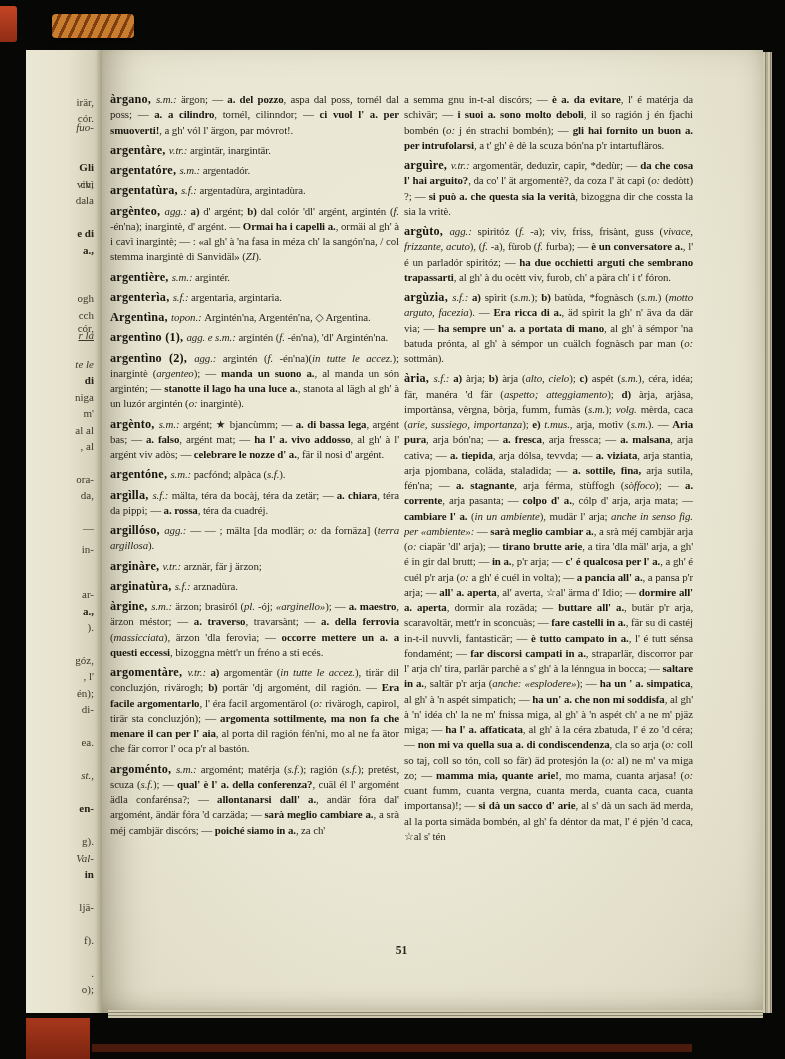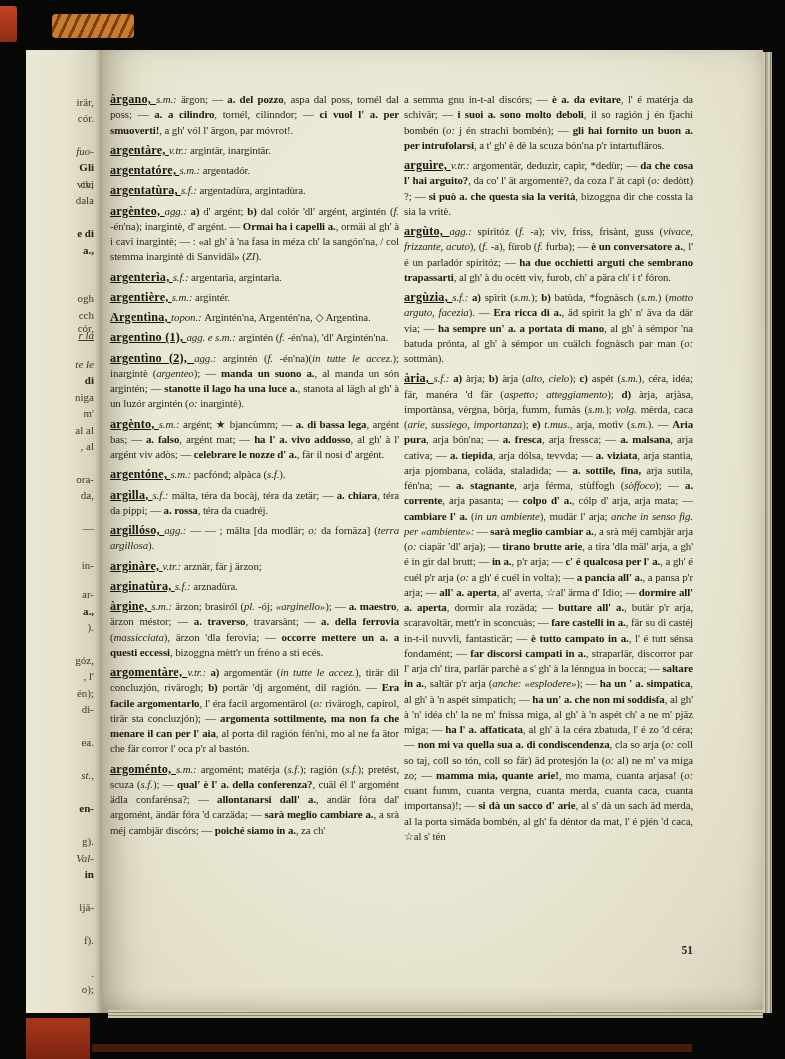--- a/index.html
+++ b/index.html
@@ -27,24 +27,24 @@
     background:linear-gradient(90deg,rgba(0,0,0,0) 0%,rgba(105,95,70,.45) 40%,rgba(80,70,50,.35) 52%,rgba(255,255,245,.35) 64%,rgba(0,0,0,0) 100%);}
   
   .page{position:absolute;left:102px;top:50px;width:661px;height:963px;
     background:radial-gradient(ellipse at 45% 38%,#edead8 0%,#e9e6d3 55%,#e0dcc7 85%,#d3cfb8 100%);
     box-shadow:inset 26px 0 40px -22px rgba(95,85,60,.55), inset -8px -10px 24px -12px rgba(95,85,60,.45);}
   .col{position:absolute;top:42px;width:289px;height:862px;overflow:hidden;
     color:#2b2720;font-size:10.9px;line-height:15.25px;text-align:justify;letter-spacing:-0.1px;}
   .col-left{left:8px;}
   .col-right{left:302px;}
   .entry{margin:0 0 5px 0;}
-  .entry span.h{font-weight:700;color:#17130d;font-size:12.2px;letter-spacing:.2px;text-decoration:underline;}
+  .entry span.h{font-weight:700;color:#17130d;font-size:12.2px;letter-spacing:.2px;}
   .entry span.b{font-weight:700;color:#1d1912;}
   .entry span.i{font-style:italic;}
-  .pageno{position:absolute;left:8px;width:583px;top:894px;text-align:right;
+  .pageno{position:absolute;left:8px;width:583px;top:894px;text-align:center;
     font-weight:700;font-size:11.5px;color:#2b2720;}
   
   .stack-right{position:absolute;left:763px;top:52px;width:9px;height:961px;
     background:repeating-linear-gradient(90deg,#cfc9b0 0 2px,#8a8571 2px 3px,#b3ad94 3px 5px);}
   .stack-bottom{position:absolute;left:108px;top:1010px;width:655px;height:8px;
     background:repeating-linear-gradient(180deg,#cfc9b0 0 2px,#8a8571 2px 3px);}
   
   .cover-corner{position:absolute;left:26px;top:1018px;width:64px;height:41px;
     background:linear-gradient(180deg,#a8381c,#7c2410);}
   .cover-strip{position:absolute;left:92px;top:1044px;width:600px;height:8px;background:#4a1a0c;}
@@ -53,41 +53,41 @@
 <body>
 
 <div class="scene">
   <div class="tab-red"></div>
   <div class="ribbon"></div>
 
   <div class="left-page">
     <div style="position:absolute;inset:0;padding-left:10px;">
         <div class="frag n" style="top: 45px;">irär,</div>
         <div class="frag n" style="top: 61px;">cór.</div>
-        <div class="frag i" style="top: 94px; text-align: right;">fuo-</div>
+        <div class="frag i" style="top: 70px; text-align: right;">fuo-</div>
         <div class="frag b" style="top: 94px; margin-top: 16px;">Gli</div>
         <div class="frag n" style="top: 127px;">viv;</div>
         <div class="frag n" style="top: 127px;">chì</div>
         <div class="frag n" style="top: 143px; margin-left: 36px;">dala</div>
         <div class="frag b" style="top: 176px;">e di</div>
         <div class="frag b" style="top: 193px;">a.,</div>
         <div class="frag n" style="top: 241px;">ogh</div>
         <div class="frag n" style="top: 258px;">cch</div>
         <div class="frag n" style="top: 271px;">cór,</div>
         <div class="frag i" style="top: 278px; text-decoration: underline;">r la</div>
         <div class="frag i" style="top: 307px;">te le</div>
         <div class="frag b" style="top: 323px;">di</div>
         <div class="frag n" style="top: 340px;">niga</div>
         <div class="frag n" style="top: 356px;">m'</div>
         <div class="frag n" style="top: 373px;">al al</div>
         <div class="frag n" style="top: 389px;">, al</div>
         <div class="frag n" style="top: 422px;">ora-</div>
         <div class="frag n" style="top: 438px;">da,</div>
         <div class="frag n" style="top: 471px;">—</div>
-        <div class="frag n" style="top: 508px;">in-</div>
+        <div class="frag n" style="top: 492px;">in-</div>
         <div class="frag n" style="top: 537px;">ar-</div>
         <div class="frag b" style="top: 554px;">a.,</div>
         <div class="frag n" style="top: 570px;">).</div>
         <div class="frag n" style="top: 603px;">góz,</div>
         <div class="frag n" style="top: 619px;">, l'</div>
         <div class="frag n" style="top: 636px;">én);</div>
         <div class="frag n" style="top: 652px;">di-</div>
         <div class="frag n" style="top: 685px;">ea.</div>
         <div class="frag i" style="top: 718px;">st.,</div>
         <div class="frag b" style="top: 751px;">en-</div>
@@ -103,22 +103,22 @@
 
   <div class="gutter"></div>
 
   <div class="page">
     <div class="col col-left">
         <p class="entry"><span class="h">àrgano, </span><span class="i">s.m.: </span><span class="n">ärgon; — </span><span class="b">a. del pozzo</span><span class="n">, aspa dal poss, tornél dal poss; — </span><span class="b">a. a cilindro</span><span class="n">, tornél, cilinndor; — </span><span class="b">ci vuol l' a. per smuoverti!</span><span class="n">, a gh' vól l' ärgon, par móvrot!.</span></p>
         <p class="entry"><span class="h">argentàre, </span><span class="i">v.tr.: </span><span class="n">argintär, inargintär.</span></p>
         <p class="entry"><span class="h">argentatóre, </span><span class="i">s.m.: </span><span class="n">argentadór.</span></p>
         <p class="entry"><span class="h">argentatùra, </span><span class="i">s.f.: </span><span class="n">argentadùra, argintadùra.</span></p>
         <p class="entry"><span class="h">argènteo, </span><span class="i">agg.: </span><span class="b">a) </span><span class="n">d' argént; </span><span class="b">b) </span><span class="n">dal colór 'dl' argént, argintén (</span><span class="i">f. </span><span class="n">-én'na); inargintè, d' argént. — </span><span class="b">Ormai ha i capelli a.</span><span class="n">, ormäi al gh' à i cavì inargintè; — : «al gh' à 'na fasa in méza ch' la sangón'na, / col stemma inargintè di Sanvidäl» (</span><span class="i">ZI</span><span class="n">).</span></p>
+        <p class="entry"><span class="h">argentière, </span><span class="i">s.m.: </span><span class="n">argintér.</span></p>
         <p class="entry"><span class="h">argenterìa, </span><span class="i">s.f.: </span><span class="n">argentarìa, argintarìa.</span></p>
-        <p class="entry"><span class="h">argentière, </span><span class="i">s.m.: </span><span class="n">argintér.</span></p>
         <p class="entry"><span class="h">Argentìna, </span><span class="i">topon.: </span><span class="n">Argintén'na, Argentén'na, ◇ Argentìna.</span></p>
         <p class="entry"><span class="h">argentìno (1), </span><span class="i">agg. e s.m.: </span><span class="n">argintén (</span><span class="i">f. </span><span class="n">-én'na), 'dl' Argintén'na.</span></p>
         <p class="entry"><span class="h">argentìno (2), </span><span class="i">agg.: </span><span class="n">argintén (</span><span class="i">f. </span><span class="n">-én'na)(</span><span class="i">in tutte le accez.</span><span class="n">); inargintè (</span><span class="i">argenteo</span><span class="n">); — </span><span class="b">manda un suono a.</span><span class="n">, al manda un són argintén; — </span><span class="b">stanotte il lago ha una luce a.</span><span class="n">, stanota al lägh al gh' à un luzór argintén (</span><span class="i">o: </span><span class="n">inargintè).</span></p>
         <p class="entry"><span class="h">argènto, </span><span class="i">s.m.: </span><span class="n">argént; ★ bjancùmm; — </span><span class="b">a. di bassa lega</span><span class="n">, argént bas; — </span><span class="b">a. falso</span><span class="n">, argént mat; — </span><span class="b">ha l' a. vivo addosso</span><span class="n">, al gh' à l' argént viv adòs; — </span><span class="b">celebrare le nozze d' a.</span><span class="n">, fär il nosi d' argént.</span></p>
         <p class="entry"><span class="h">argentóne, </span><span class="i">s.m.: </span><span class="n">pacfónd; alpàca (</span><span class="i">s.f.</span><span class="n">).</span></p>
         <p class="entry"><span class="h">argìlla, </span><span class="i">s.f.: </span><span class="n">mälta, téra da bocàj, téra da zetär; — </span><span class="b">a. chiara</span><span class="n">, téra da pippi; — </span><span class="b">a. rossa</span><span class="n">, téra da cuadréj.</span></p>
         <p class="entry"><span class="h">argillóso, </span><span class="i">agg.: </span><span class="n">— — ; mälta [da modlär; </span><span class="i">o: </span><span class="n">da fornäza] (</span><span class="i">terra argillosa</span><span class="n">).</span></p>
         <p class="entry"><span class="h">arginàre, </span><span class="i">v.tr.: </span><span class="n">arznär, fär j ärzon;</span></p>
         <p class="entry"><span class="h">arginatùra, </span><span class="i">s.f.: </span><span class="n">arznadùra.</span></p>
         <p class="entry"><span class="h">àrgine, </span><span class="i">s.m.: </span><span class="n">ärzon; brasiról (</span><span class="i">pl. </span><span class="n">-ój; </span><span class="i">«arginello»</span><span class="n">); — </span><span class="b">a. maestro</span><span class="n">, ärzon méstor; — </span><span class="b">a. traverso</span><span class="n">, travarsànt; — </span><span class="b">a. della ferrovia </span><span class="n">(</span><span class="i">massicciata</span><span class="n">), ärzon 'dla ferovìa; — </span><span class="b">occorre mettere un a. a questi eccessi</span><span class="n">, bizoggna mètt'r un fréno a sti ecés.</span></p>

